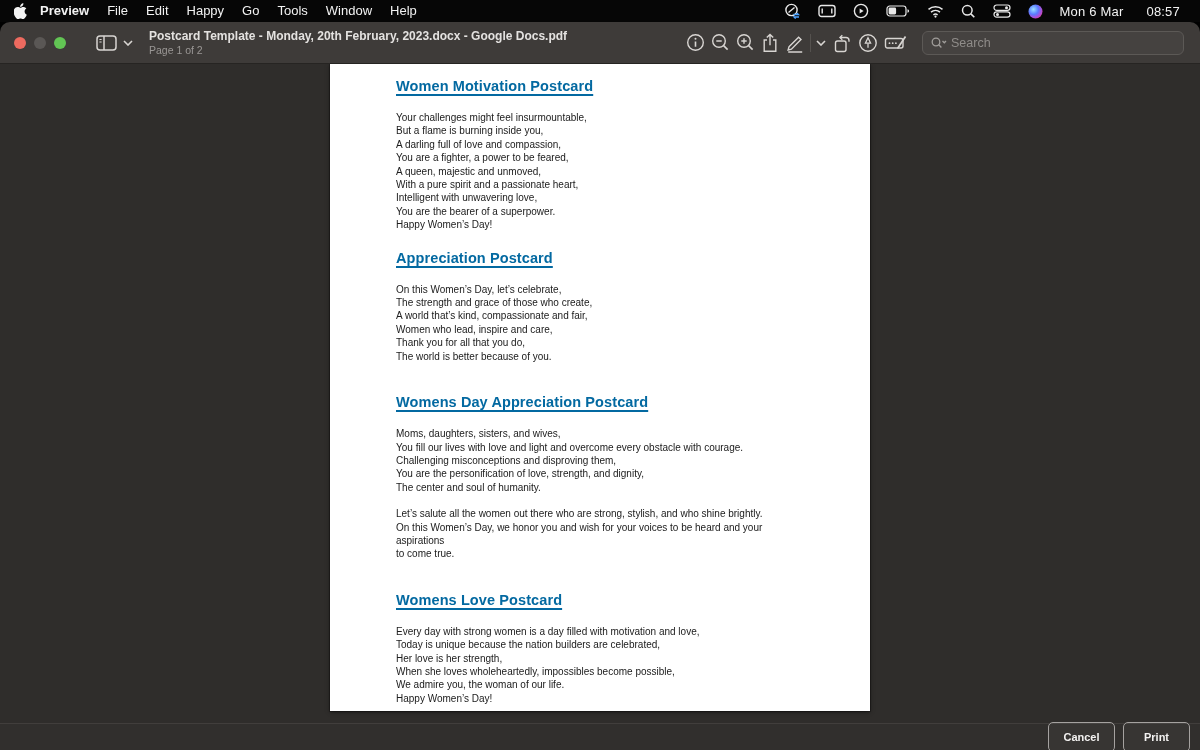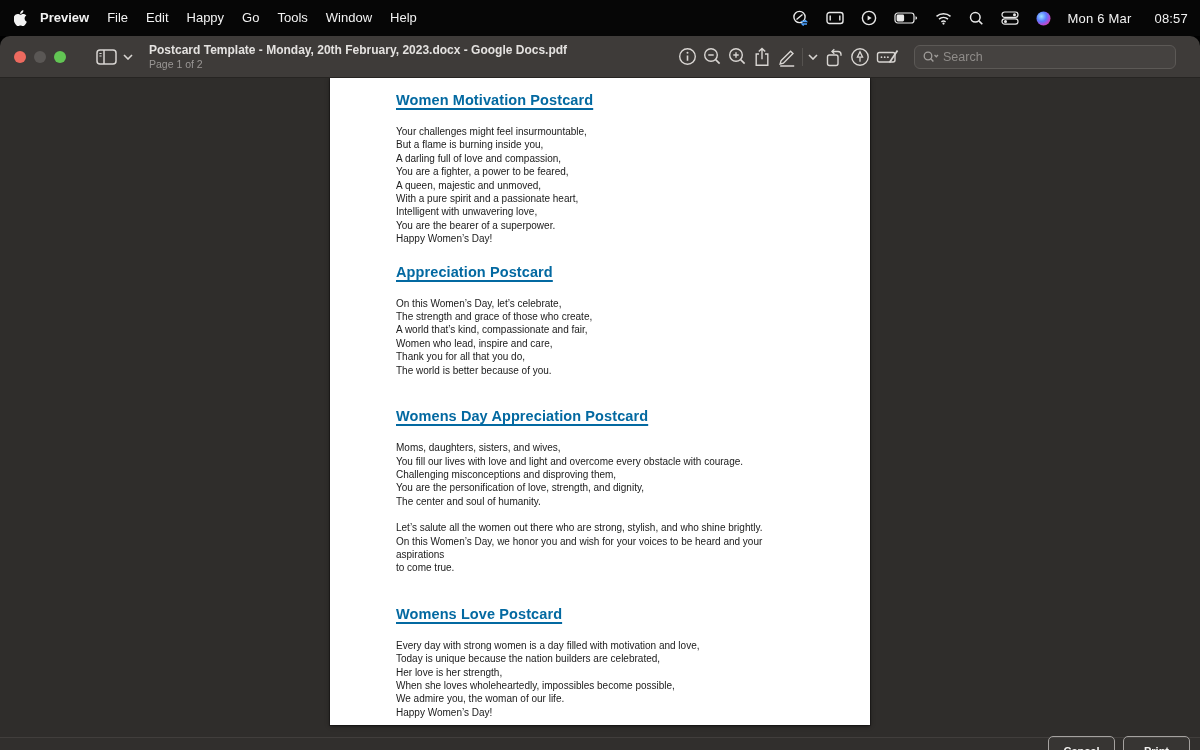--- a/index.html
+++ b/index.html
@@ -4,22 +4,22 @@
 <style>
   * { margin:0; padding:0; box-sizing:border-box; }
   html,body { width:1200px; height:750px; overflow:hidden; }
   body {
     font-family:"Liberation Sans","DejaVu Sans",sans-serif;
     background:#000;
     -webkit-font-smoothing:antialiased;
   }
   
   .menubar {
-    height:36px; background:#060606; color:#f2f2f2;
-    display:flex; align-items:center; padding:0 12px 0 14px;
+    height:22px; background:#060606; color:#f2f2f2;
+    display:flex; align-items:center; padding:0 20px 0 14px;
     font-size:13px;
   }
   .apple { display:flex; align-items:center; margin-right:4px; }
   .apple svg { fill:#f2f2f2; }
   .menus { display:flex; align-items:center; }
   .menu-item { padding:0 9px; line-height:22px; cursor:default; }
   .menu-item.bold { font-weight:700; }
   .menu-status { margin-left:auto; display:flex; align-items:center; gap:17px; }
   .status-icon { display:flex; align-items:center; }
   .status-icon svg { stroke:#e8e8e8; fill:none; }
@@ -33,21 +33,21 @@
   }
   .traffic { display:flex; gap:8px; margin-left:14px; }
   .tl { width:12px; height:12px; border-radius:50%; }
   .sidebar-toggle {
     display:flex; align-items:center; gap:6px; margin-left:26px;
     background:none; border:none; color:#d8d5d2; cursor:pointer; padding:4px;
   }
   .titlewrap { margin-left:12px; min-width:0; }
   .win-title { font-size:12px; font-weight:700; color:#e4e2e0; white-space:nowrap; }
   .win-sub { font-size:10.5px; color:#9a9795; margin-top:1px; }
-  .tools { margin-left:auto; display:flex; align-items:center; gap:2px; padding-right:24px; }
+  .tools { margin-left:auto; display:flex; align-items:center; gap:2px; padding-right:16px; }
   .tool-btn {
     background:none; border:none; padding:2px; cursor:pointer;
     display:flex; align-items:center; color:#d8d5d2;
   }
   .tool-btn svg { stroke:#d8d5d2; fill:none; }
   .tool-divider { width:1px; height:18px; background:#55524f; margin:0 1px; }
   .searchfield {
     width:262px; height:24px; border:1px solid #5c5956; border-radius:6px;
     background:rgba(255,255,255,.04); display:flex; align-items:center;
     padding:0 8px; gap:4px; margin-left:10px;

